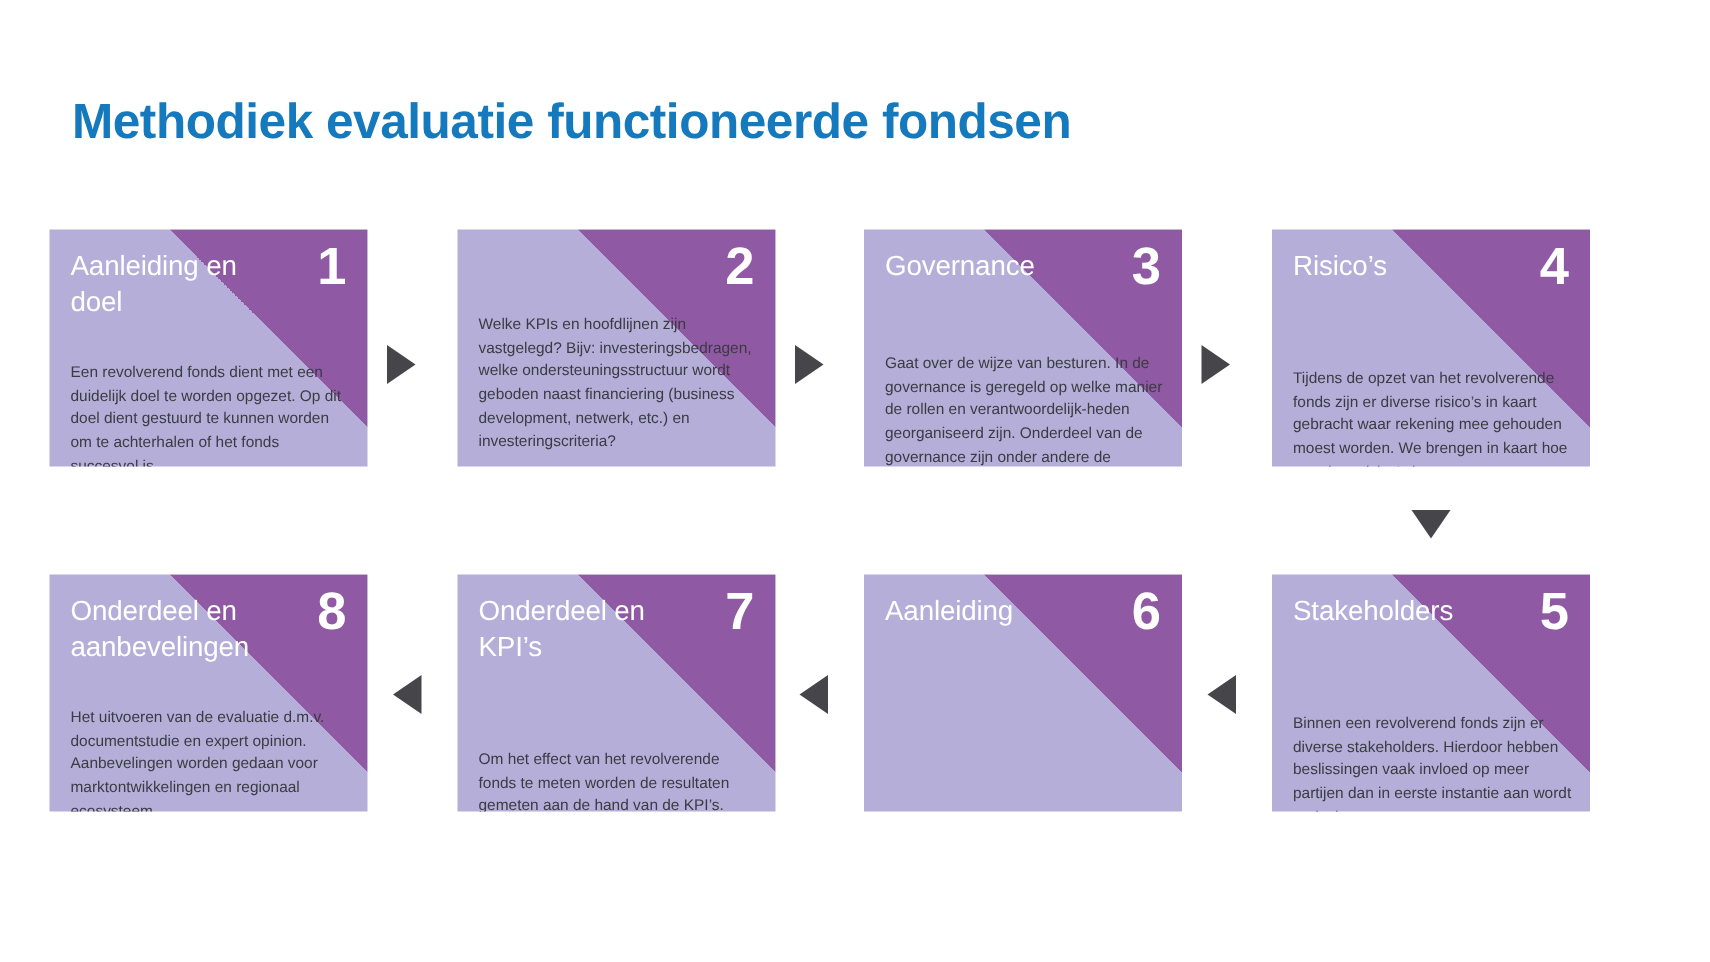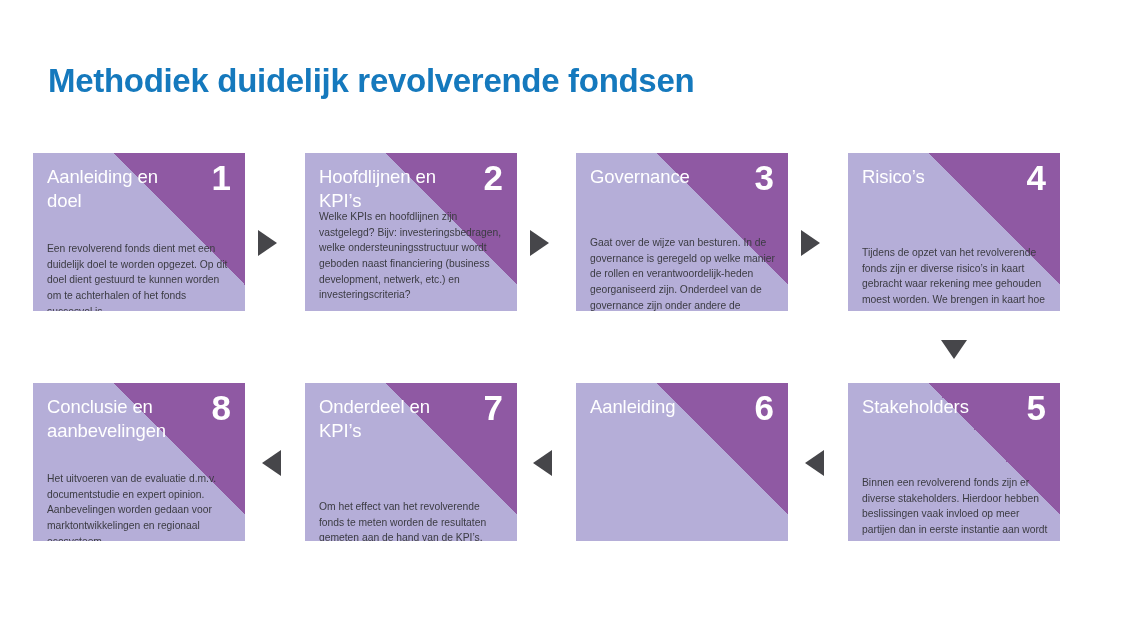--- a/index.html
+++ b/index.html
@@ -112,35 +112,34 @@
   }
   .arrow-down {
     border-left: 13px solid transparent;
     border-right: 13px solid transparent;
     border-top: 19px solid #46464a;
   }
 </style>
 </head>
 <body>
 
-<div id="page-title">Methodiek duidelijk revolverende fondsen</div>
+<div id="page-title">Methodiek evaluatie functioneerde fondsen</div>
 
 <div class="card col1 row1">
   <div class="card-corner"></div>
   <div class="card-number">1</div>
   <div class="card-title">Aanleiding en doel</div>
   <div class="card-body body-t88">Een revolverend fonds dient met een duidelijk doel te worden opgezet. Op dit doel dient gestuurd te kunnen worden om te achterhalen of het fonds succesvol is.</div>
 </div>
 
 <div class="arrow arrow-right" style="left:258px; top:230px;"></div>
 
 <div class="card col2 row1">
   <div class="card-corner"></div>
   <div class="card-number">2</div>
-  <div class="card-title">Hoofdlijnen en KPI’s</div>
   <div class="card-body body-t68">Welke KPIs en hoofdlijnen zijn vastgelegd? Bijv: investeringsbedragen, welke ondersteuningsstructuur wordt geboden naast financiering (business development, netwerk, etc.) en investeringscriteria?</div>
 </div>
 
 <div class="arrow arrow-right" style="left:530px; top:230px;"></div>
 
 <div class="card col3 row1">
   <div class="card-corner"></div>
   <div class="card-number">3</div>
   <div class="card-title">Governance</div>
   <div class="card-body body-t82">Gaat over de wijze van besturen. In de governance is geregeld op welke manier de rollen en verantwoordelijk-heden georganiseerd zijn. Onderdeel van de governance zijn onder andere de juridische vorm.</div>
@@ -179,15 +178,15 @@
   <div class="card-number">7</div>
   <div class="card-title">Onderdeel en KPI’s</div>
   <div class="card-body body-t100">Om het effect van het revolverende fonds te meten worden de resultaten gemeten aan de hand van de KPI’s.</div>
 </div>
 
 <div class="arrow arrow-left" style="left:262px; top:450px;"></div>
 
 <div class="card col1 row2">
   <div class="card-corner"></div>
   <div class="card-number">8</div>
-  <div class="card-title">Conclusie en aanbevelingen</div>
+  <div class="card-title">Onderdeel en aanbevelingen</div>
   <div class="card-body body-t88">Het uitvoeren van de evaluatie d.m.v. documentstudie en expert opinion. Aanbevelingen worden gedaan voor marktontwikkelingen en regionaal ecosysteem</div>
 </div>
 
 </body></html>

